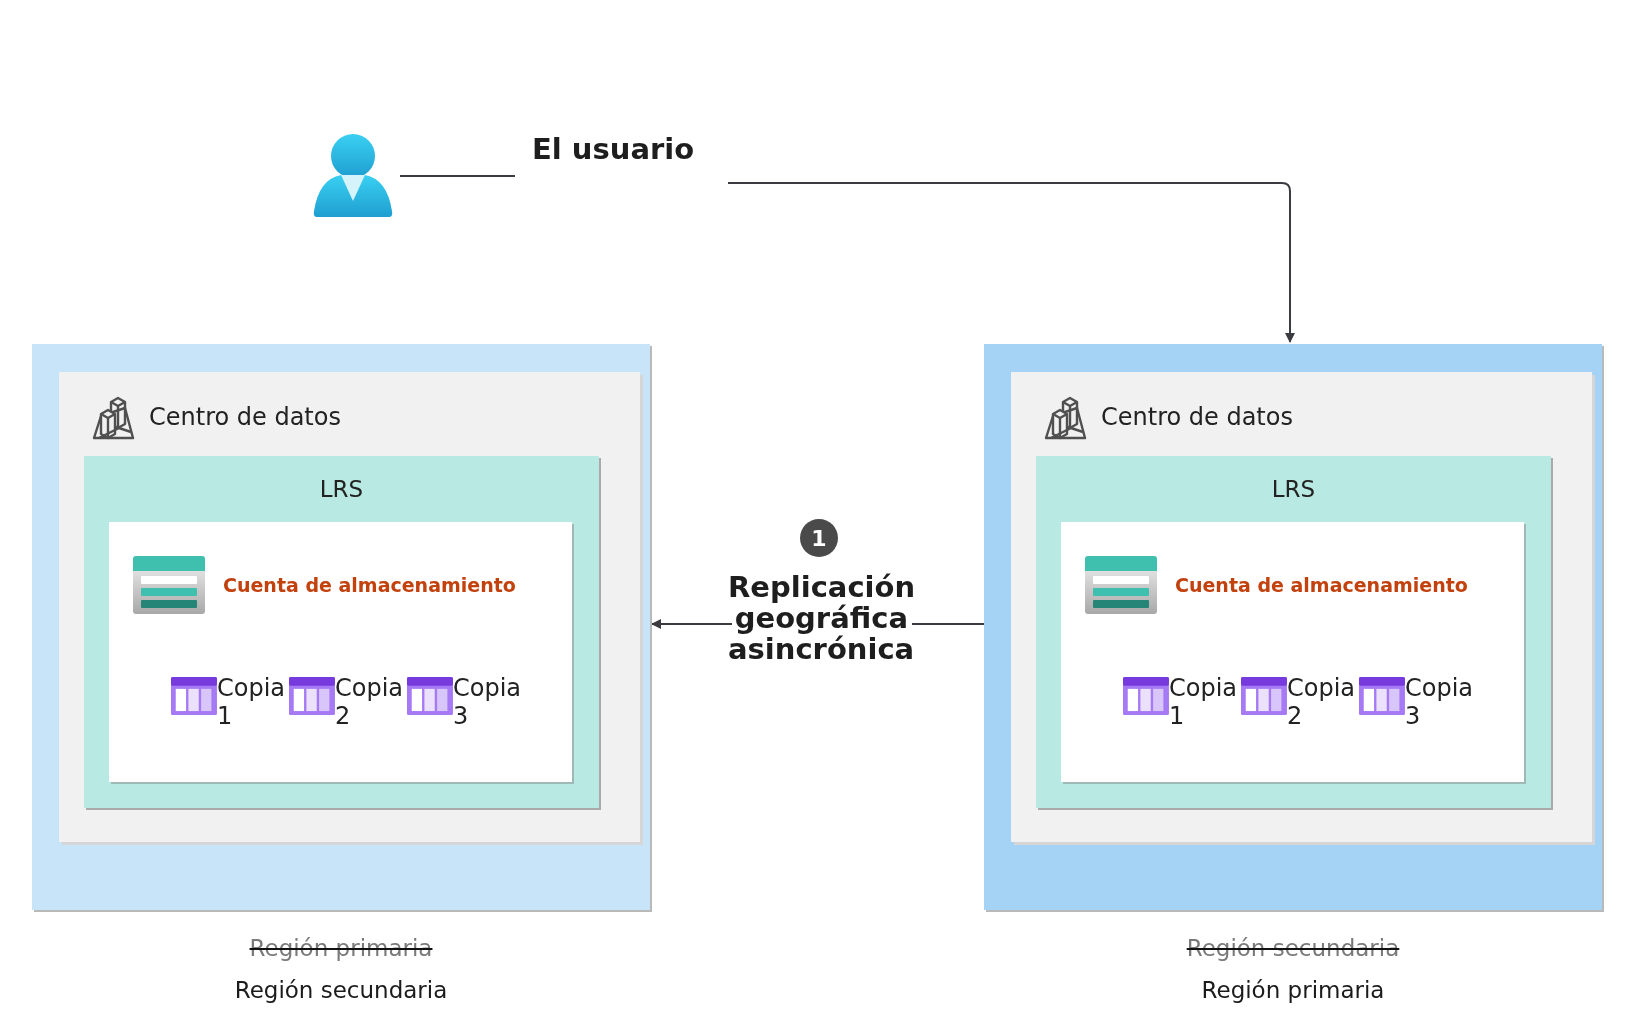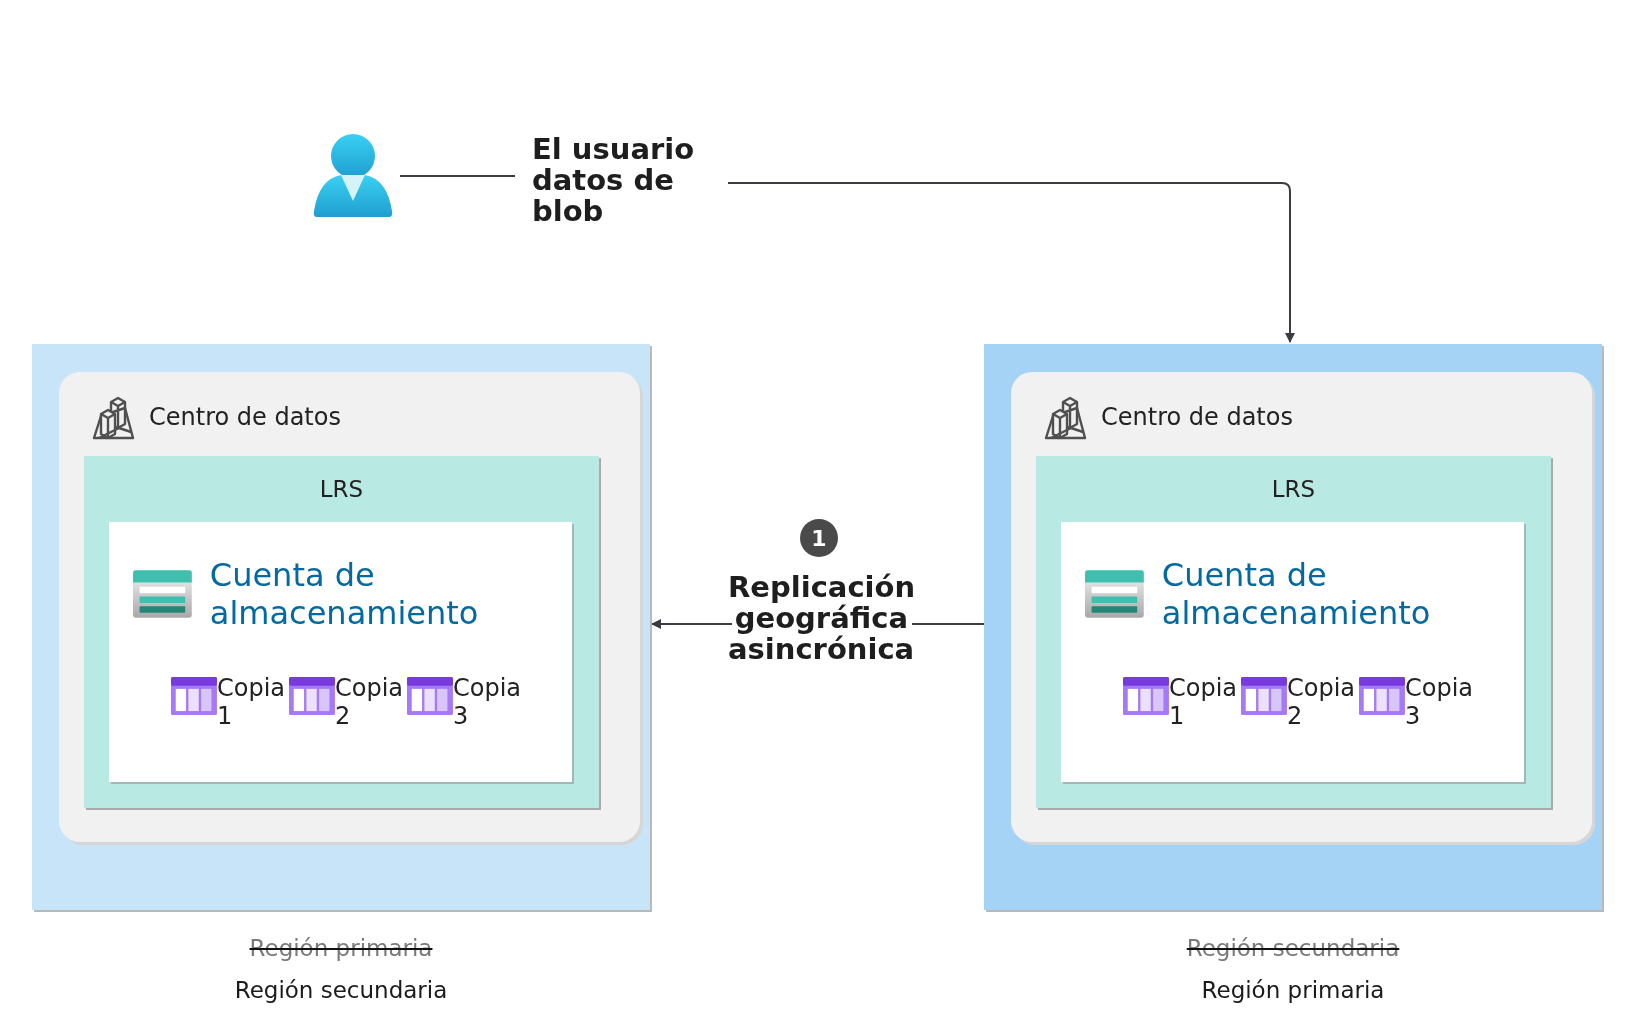--- a/index.html
+++ b/index.html
@@ -24,21 +24,21 @@
   
   .region {
     position: absolute;
     box-shadow: 2px 2px 0 #b9b9b9;
   }
   #region-left { left: 32px; top: 344px; width: 618px; height: 566px; background: #c7e4f8; }
   #region-right { left: 984px; top: 344px; width: 618px; height: 566px; background: #a5d3f6; }
 
   .datacenter {
     position: absolute; left: 27px; top: 28px; width: 581px; height: 470px;
-    background: #f1f1f1; box-shadow: 3px 3px 0 #d6d6d6; border-radius: 21px;
+    background: #f1f1f1; box-shadow: 3px 3px 0 #d6d6d6;
   }
   .dc-header {
     position: absolute; left: 32px; top: 20px; height: 50px;
     display: flex; align-items: center; gap: 14px;
   }
   .dc-icon { width: 44px; height: 46px; }
   .dc-label { font-size: 24px; color: #222; font-family: "DejaVu Sans", sans-serif; }
 
   .lrs {
     position: absolute; left: 25px; top: 84px; width: 515px; height: 352px;
@@ -49,21 +49,21 @@
     font-size: 23px; color: #222;
   }
   .account {
     position: absolute; left: 25px; top: 66px; width: 463px; height: 260px;
     background: #ffffff; box-shadow: 2px 2px 0 #9fbab6;
   }
   .account-header {
     position: absolute; left: 24px; top: 34px; display: flex; align-items: center; gap: 18px;
   }
   .storage-icon { width: 72px; height: 58px; }
-  .account-label { font-size: 32px; color: #0369a1; }
+  .account-label { font-size: 19px; color: #c2410c; font-weight: bold; }
 
   .copies {
     position: absolute; left: 62px; top: 140px; display: flex; gap: 0;
   }
   .copy {
     width: 118px; display: flex; flex-direction: row; align-items: center;
   }
   .copy-icon { width: 58px; height: 48px; }
   .copy-label { margin-top: 12px; font-size: 24px; color: #222; }
 
@@ -106,21 +106,20 @@
       <stop offset="1" stop-color="#1f9ed0"></stop>
     </linearGradient>
   </defs>
   <circle cx="40" cy="23" r="22" fill="url(#ug)"></circle>
   <path d="M4,84 Q0,84 1,78 Q6,46 28,42 L52,42 Q74,46 79,78 Q80,84 76,84 Z" fill="url(#ug)"></path>
   <path d="M28,42 L52,42 L40,68 Z" fill="#d4f3fb"></path>
 </svg>
 
 <div id="user-text" class="abs flow-text">
   <div>El usuario</div>
-  <div>datos de blob</div>
 </div>
 
 <div id="region-left" class="region">
   <div class="datacenter">
     <div class="dc-header">
       <svg class="dc-icon" viewBox="0 0 44 46">
         <g fill="none" stroke="#505050" stroke-width="2.4" stroke-linejoin="round">
           <path d="M3,44 L10,22 L34,14 L42,44 Z"></path>
           <path d="M20,8 L27,4 L34,8 L34,30 L27,34 L20,30 Z"></path>
           <path d="M20,8 L27,12 L34,8 M27,12 L27,34"></path>

